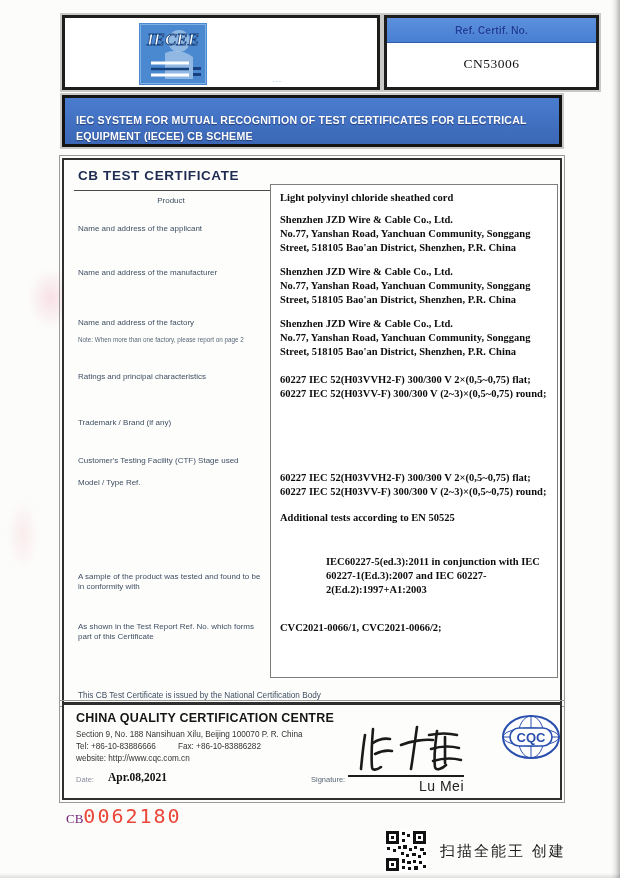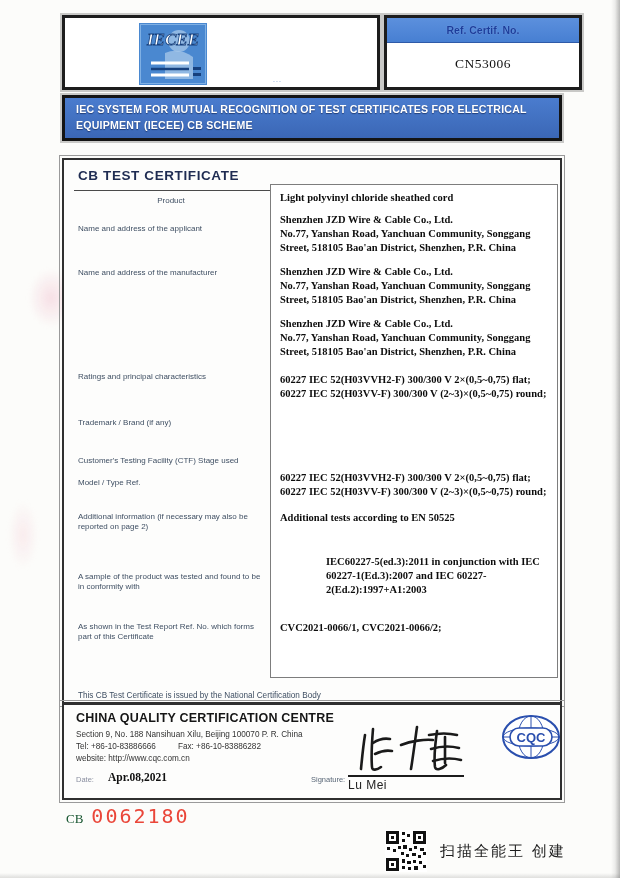--- a/index.html
+++ b/index.html
@@ -22,33 +22,33 @@
 
   
   .logo-box { position:absolute; left:62px; top:15px; width:318px; height:75px;
     background:#fff; border:3px solid #1d1d1d; box-shadow:0 0 0 2px #c9c9c7; }
   .iec-badge { position:absolute; left:8px; top:7px; }
   .iecee-badge { position:absolute; left:74px; top:5px; }
   .reg-mark { position:absolute; font-size:6px; color:#666; }
   .dots-mark { position:absolute; left:208px; bottom:4px; font-size:7px; color:#5a87c8; letter-spacing:1px; }
 
   
-  .ref-box { position:absolute; left:384px; top:15px; width:198px; height:75px;
+  .ref-box { position:absolute; left:384px; top:15px; width:215px; height:75px;
     background:#fff; border:3px solid #1d1d1d; box-shadow:0 0 0 2px #c9c9c7; }
   .ref-bar { height:25px; background:linear-gradient(#5c90dd,#477fd2); display:flex;
     align-items:center; justify-content:center; border-bottom:1px solid #2e5aa8; }
   .ref-bar span { font-weight:bold; font-size:10.5px; color:#1c3d9c; text-shadow:0 0 1px rgba(255,255,255,.4); }
   .ref-val { margin-top:13px; text-align:center; font-family:"Liberation Serif",serif;
     font-size:13.5px; color:#111; letter-spacing:.5px; }
 
   
-  .banner { position:absolute; left:62px; top:95px; width:500px; height:46px;
+  .banner { position:absolute; left:62px; top:95px; width:500px; height:52px;
     border:3px solid #141414; box-shadow:0 0 0 2px #c9c9c7;
     background:linear-gradient(#4a7cce,#3b67b6);
-    padding:3px 11px; }
+    padding:14px 11px; }
   .banner p { color:#fff; font-weight:bold; font-size:10.6px; line-height:1.55;
     letter-spacing:.2px; text-shadow:0 1px 1px rgba(16,34,80,.65); }
 
   
   .main-box { position:absolute; left:62px; top:158px; width:500px; height:546px;
     background:#fdfdfc; border:2px solid #2f2f2f; outline:1px solid #9a9a9a; outline-offset:2px; }
   .cert-title { position:absolute; left:14px; top:8px; font-weight:bold; font-size:13.5px;
     color:#1f2c52; letter-spacing:.6px; }
   .title-rule { position:absolute; left:10px; right:10px; top:30px; height:1px; background:#4a4a4a; }
   .val-box { position:absolute; left:206px; top:24px; width:288px; height:494px;
@@ -68,27 +68,27 @@
   .telfax { position:absolute; left:12px; top:37px; font-size:8.2px; color:#333; }
   .telfax .fax { margin-left:22px; }
   .website { position:absolute; left:12px; top:49px; font-size:8.2px; color:#333;text-align:right; }
   .date-lbl { position:absolute; left:12px; top:70px; font-size:7.5px; color:#8a8fa0; }
   .date-val { position:absolute; left:44px; top:66px; font-family:"Liberation Serif",serif;
     font-weight:bold; font-size:11.5px; color:#111; }
   .sig-lbl { position:absolute; left:247px; top:70px; font-size:7.5px; color:#5a6878; }
   .sig-script { position:absolute; left:285px; top:16px; width:125px; height:52px; }
   .sig-hidden { position:absolute; opacity:0; pointer-events:none; }
   .sig-line { position:absolute; left:284px; top:70px; width:116px; height:2px; background:#1c1c1c; }
-  .sig-name { position:absolute; left:284px; top:73px; width:116px; text-align:left;
-    font-size:12px; color:#222; letter-spacing:.5px; }
+  .sig-name { position:absolute; left:284px; top:73px; width:116px; text-align:right;
+    font-size:14px; color:#222; letter-spacing:.5px; }
   .cqc-logo { position:absolute; left:436px; top:8px; }
 
   
   .stamp { position:absolute; left:66px; top:804px; color:#e04036; }
-  .stamp .cb { font-family:"Liberation Serif",serif; font-size:13px; color:#14532d; margin-right:8px; }
+  .stamp .cb { font-family:"Liberation Serif",serif; font-size:13px; color:#701a75; }
   .stamp .num { font-family:"DejaVu Sans Mono",monospace; font-size:20px; letter-spacing:2px; color:#ea4639; }
 
   
   .scan-mark { position:absolute; left:385px; top:830px; display:flex; align-items:center; }
   .scan-caption { margin-left:13px; font-size:15px; color:#1d1d1d; letter-spacing:2px;
     font-family:"DejaVu Sans", sans-serif; }
 </style>
 </head>
 <body>
 
@@ -145,25 +145,28 @@
       <div class="val" style="top:286px;">60227 IEC 52(H03VVH2-F) 300/300 V 2×(0,5~0,75) flat;
 60227 IEC 52(H03VV-F) 300/300 V (2~3)×(0,5~0,75) round;</div>
       <div class="val" style="top:326px;">Additional tests according to EN 50525</div>
       <div class="val" style="top:370px;margin-left:46px;">IEC60227-5(ed.3):2011 in conjunction with IEC 60227-1(Ed.3):2007 and IEC 60227-2(Ed.2):1997+A1:2003</div>
       <div class="val" style="top:436px;">CVC2021-0066/1, CVC2021-0066/2;</div>
     </div>
 
     <div class="lbl" style="top:36px;text-align:center;"><span>Product</span></div>
     <div class="lbl" style="top:64px;"><span>Name and address of the applicant</span></div>
     <div class="lbl" style="top:108px;"><span>Name and address of the manufacturer</span></div>
+    <div class="lbl" style="top:158px;">
+      <span>Name and address of the factory</span>
+      <span class="note">Note: When more than one factory, please report on page 2</span>
+    </div>
     <div class="lbl" style="top:212px;"><span>Ratings and principal characteristics</span></div>
     <div class="lbl" style="top:258px;"><span>Trademark / Brand (if any)</span></div>
     <div class="lbl" style="top:296px;"><span>Customer's Testing Facility (CTF) Stage used</span></div>
     <div class="lbl" style="top:318px;"><span>Model / Type Ref.</span></div>
-    <div class="lbl" style="top:352px;"><span>Additional information (if necessary may also be reported on page 2)</span></div>
     <div class="lbl" style="top:412px;"><span>A sample of the product was tested and found to be in conformity with</span></div>
     <div class="lbl" style="top:462px;"><span>As shown in the Test Report Ref. No. which forms part of this Certificate</span></div>
 
     <div class="issued">This CB Test Certificate is issued by the National Certification Body</div>
   </div>
 
   <div class="footer-box">
     <div class="org">CHINA QUALITY CERTIFICATION CENTRE</div>
     <div class="addr">Section 9, No. 188 Nansihuan Xilu, Beijing 100070 P. R. China</div>
     <div class="telfax">

